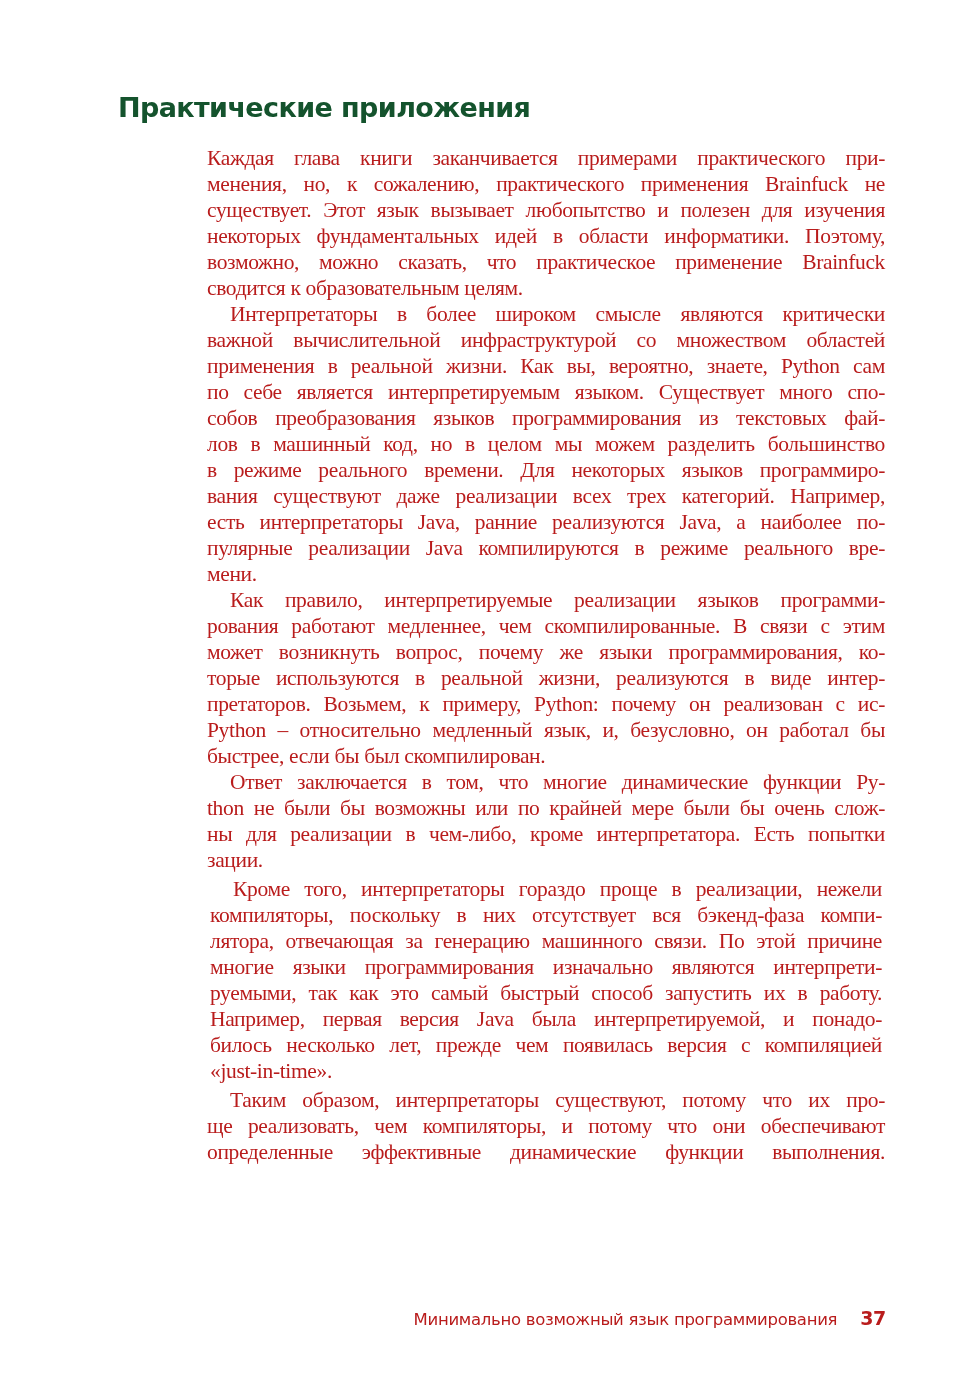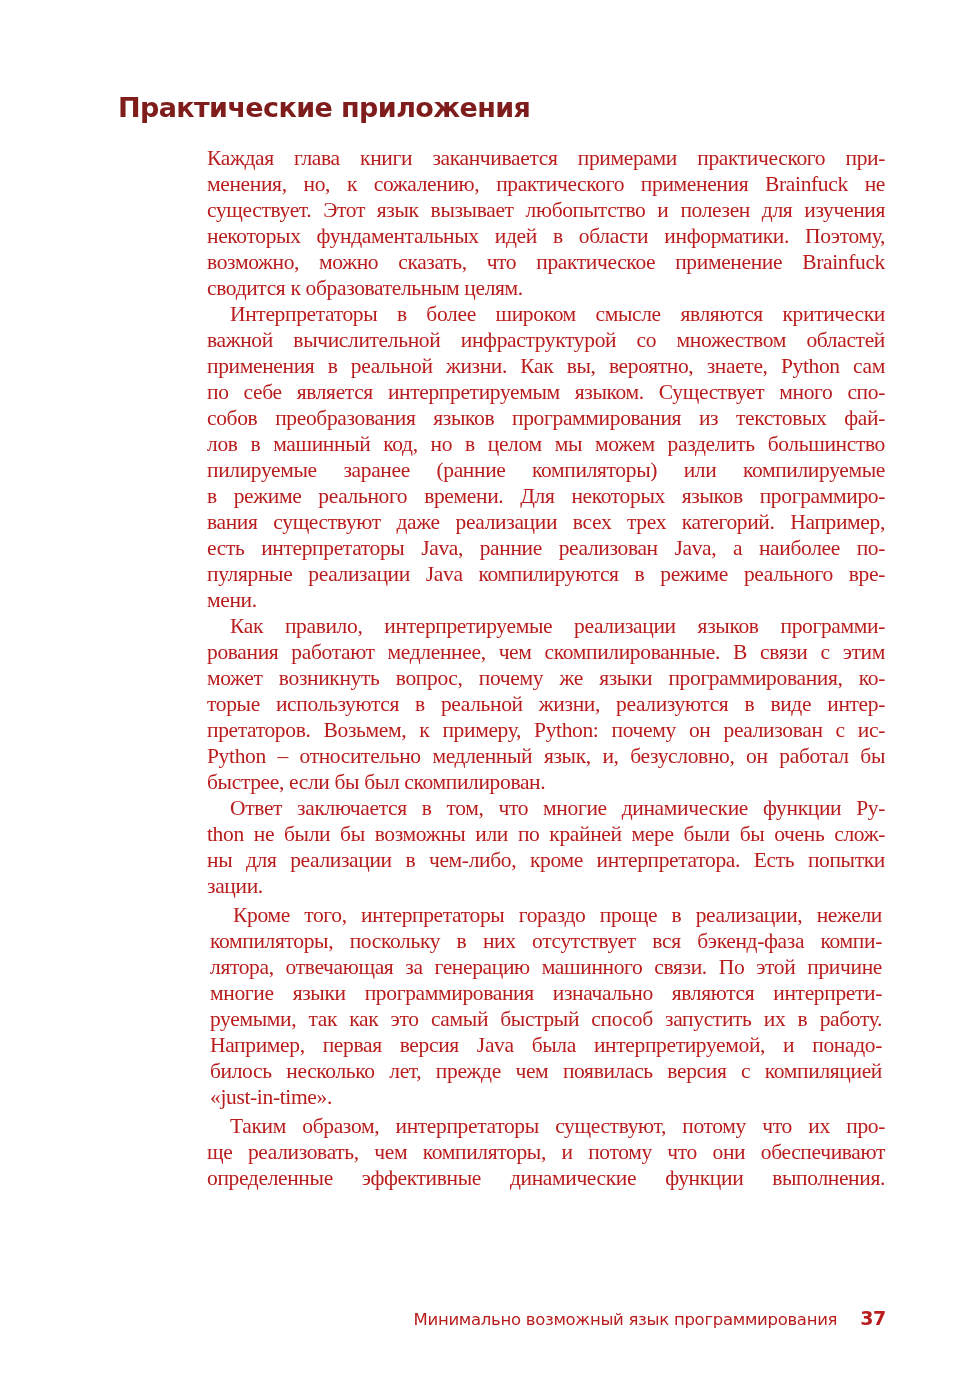--- a/index.html
+++ b/index.html
@@ -16,21 +16,21 @@
   }
   .heading {
     position: absolute;
     left: 118px;
     top: 92px;
     margin: 0;
     font-family: "DejaVu Sans", sans-serif;
     font-weight: bold;
     font-size: 27px;
     letter-spacing: -0.6px;
-    color: #7f1d1d;
+    color: #14532d;
     white-space: nowrap;
   }
   .body-text {
     position: absolute;
     left: 207px;
     top: 145px;
     width: 678px;
     font-family: "Liberation Serif", serif;
     font-size: 21.5px;
     color: #b91c1c;
@@ -85,24 +85,23 @@
     <span class="line last">сводится к образовательным целям.</span>
   </p>
 
   <p style="margin:0">
     <span class="line indent">Интерпретаторы в более широком смысле являются критически</span>
     <span class="line">важной вычислительной инфраструктурой со множеством областей</span>
     <span class="line">применения в реальной жизни. Как вы, вероятно, знаете, Python сам</span>
     <span class="line">по себе является интерпретируемым языком. Существует много спо-</span>
     <span class="line">собов преобразования языков программирования из текстовых фай-</span>
     <span class="line">лов в машинный код, но в целом мы можем разделить большинство</span>
-    <span class="line">пилируемые заранее (ранние компиляторы) или компилируемые</span>
     <span class="line">в режиме реального времени. Для некоторых языков программиро-</span>
     <span class="line">вания существуют даже реализации всех трех категорий. Например,</span>
-    <span class="line">есть интерпретаторы Java, ранние реализован Java, а наиболее по-</span>
+    <span class="line">есть интерпретаторы Java, ранние реализуются Java, а наиболее по-</span>
     <span class="line">пулярные реализации Java компилируются в режиме реального вре-</span>
     <span class="line last">мени.</span>
   </p>
 
   <p style="margin:0">
     <span class="line indent">Как правило, интерпретируемые реализации языков программи-</span>
     <span class="line">рования работают медленнее, чем скомпилированные. В связи с этим</span>
     <span class="line">может возникнуть вопрос, почему же языки программирования, ко-</span>
     <span class="line">торые используются в реальной жизни, реализуются в виде интер-</span>
     <span class="line">претаторов. Возьмем, к примеру, Python: почему он реализован с ис-</span>

